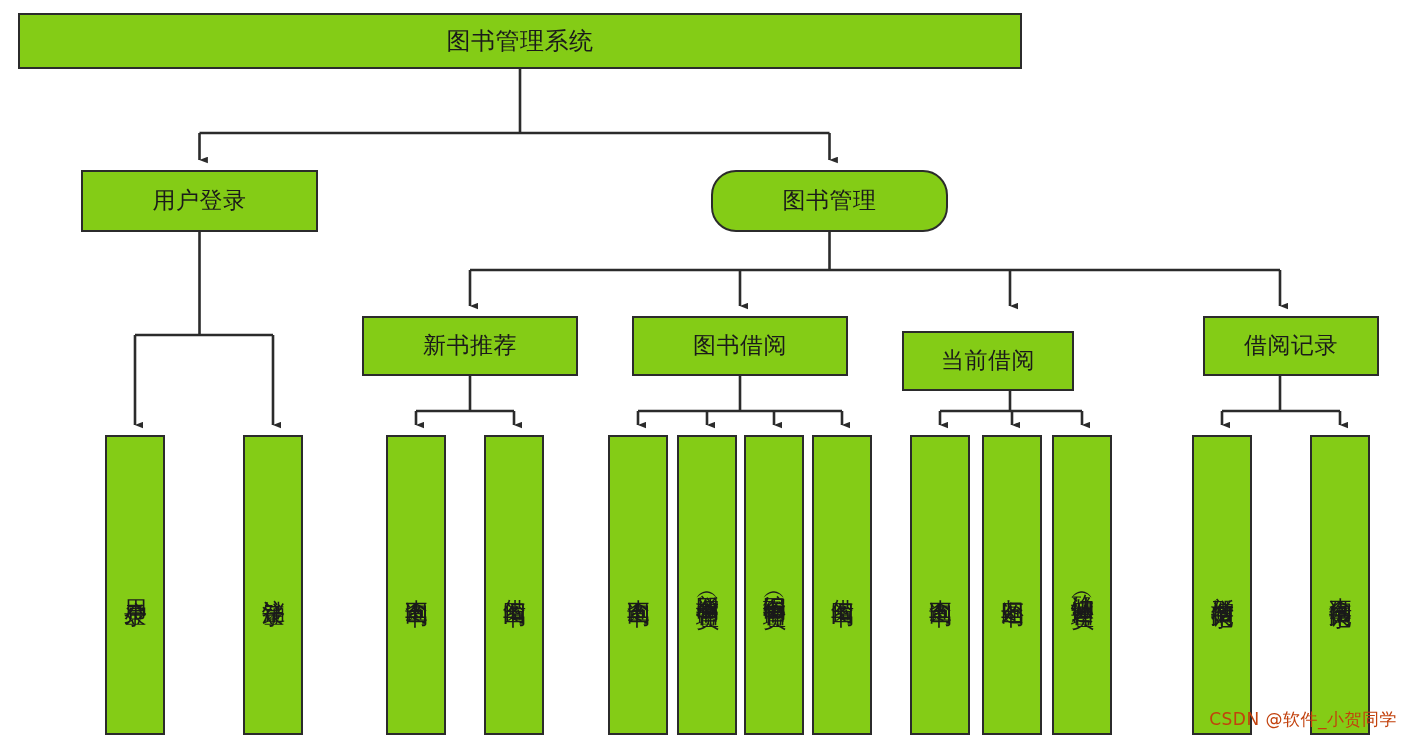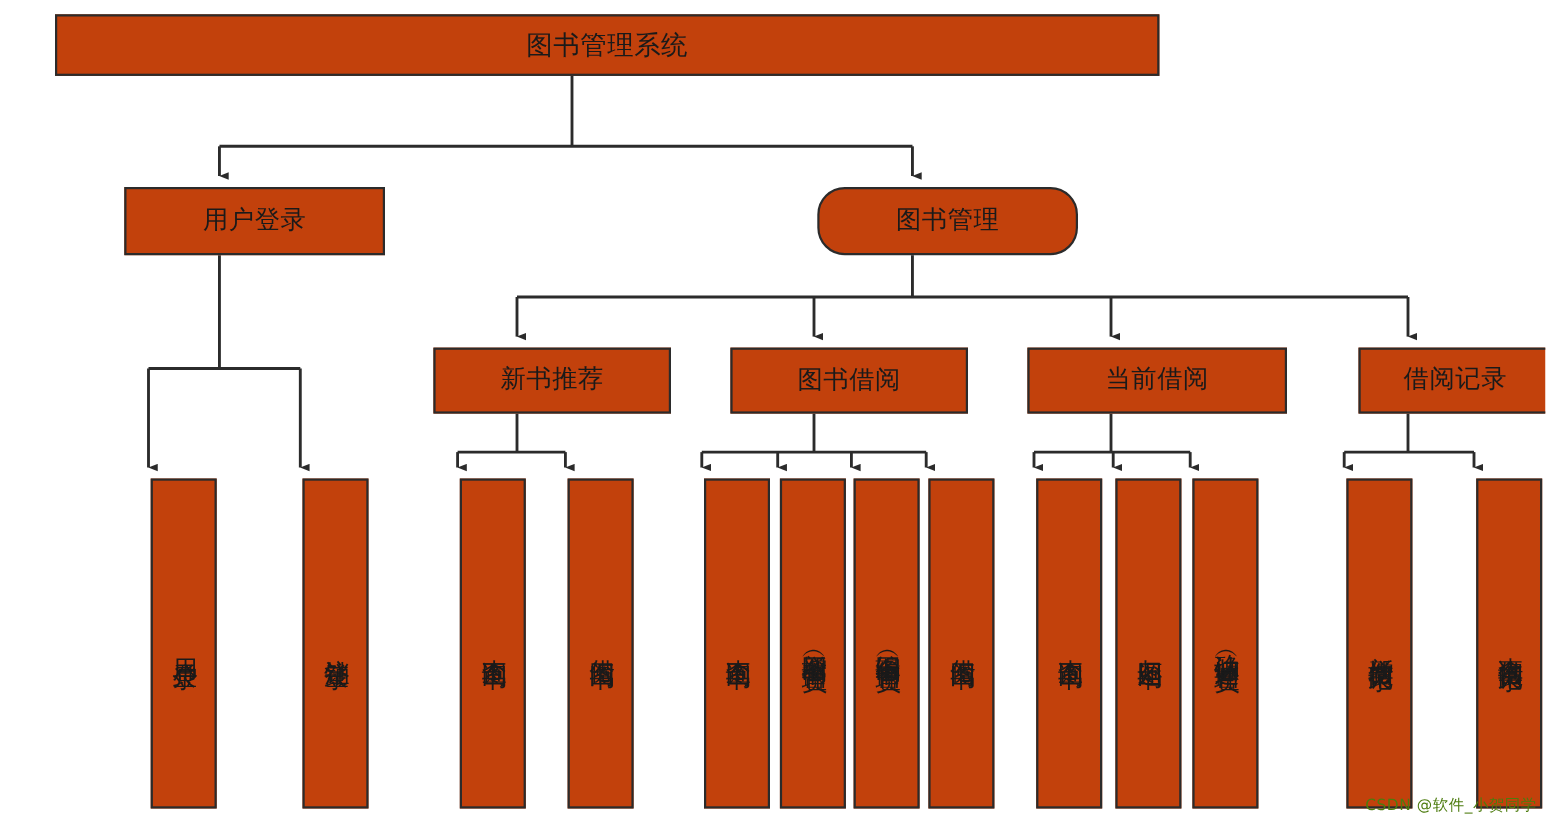--- a/index.html
+++ b/index.html
@@ -20,27 +20,26 @@
   #diagram-svg {
     position: absolute;
     top: 0;
     left: 0;
     width: 1405px;
     height: 747px;
   }
   .node-box {
     position: absolute;
     box-sizing: border-box;
-    background: #c2410c;
+    background: #84cc16;
     border: 2.5px solid #2b2b2b;
     display: flex;
     align-items: center;
     justify-content: center;
     overflow: hidden;
-    margin-left: 32px;
   }
   .node-label-h {
     font-size: 23px;
     color: #1a1a1a;
     line-height: 1.2;
     white-space: nowrap;
     letter-spacing: 0.5px;
   }
   .node-label-v {
     font-size: 23px;
@@ -50,23 +49,23 @@
     line-height: 1.12;
     letter-spacing: 2px;
     white-space: nowrap;
   }
   .root-label {
     font-size: 24px;
   }
   .watermark {
     position: absolute;
     right: 8px;
-    bottom: 6px;
-    font-size: 14px;
-    color: #4d7c0f;
+    bottom: 16px;
+    font-size: 17px;
+    color: #c2410c;
     letter-spacing: 0.5px;
     white-space: nowrap;
     pointer-events: none;
   }
 </style>
 </head>
 <body>
 
 <div id="diagram-root">
 
@@ -145,21 +144,21 @@
   <div class="node-box" style="left:711px; top:170px; width:237px; height:62px;border-radius:25px;">
     <span class="node-label-h">图书管理</span>
   </div>
 
   <div class="node-box" style="left:362px; top:316px; width:216px; height:60px;">
     <span class="node-label-h">新书推荐</span>
   </div>
   <div class="node-box" style="left:632px; top:316px; width:216px; height:60px;font-family:Liberation Serif, serif;">
     <span class="node-label-h">图书借阅</span>
   </div>
-  <div class="node-box" style="left:902px; top:316px; width:236px; height:60px;">
+  <div class="node-box" style="left:902px; top:331px; width:172px; height:60px;">
     <span class="node-label-h">当前借阅</span>
   </div>
   <div class="node-box" style="left:1203px; top:316px; width:176px; height:60px;">
     <span class="node-label-h">借阅记录</span>
   </div>
 
   <div class="node-box" style="left:105px; top:435px; width:60px; height:300px;">
     <span class="node-label-v">用户登录</span>
   </div>
   <div class="node-box" style="left:243px; top:435px; width:60px; height:300px;">

